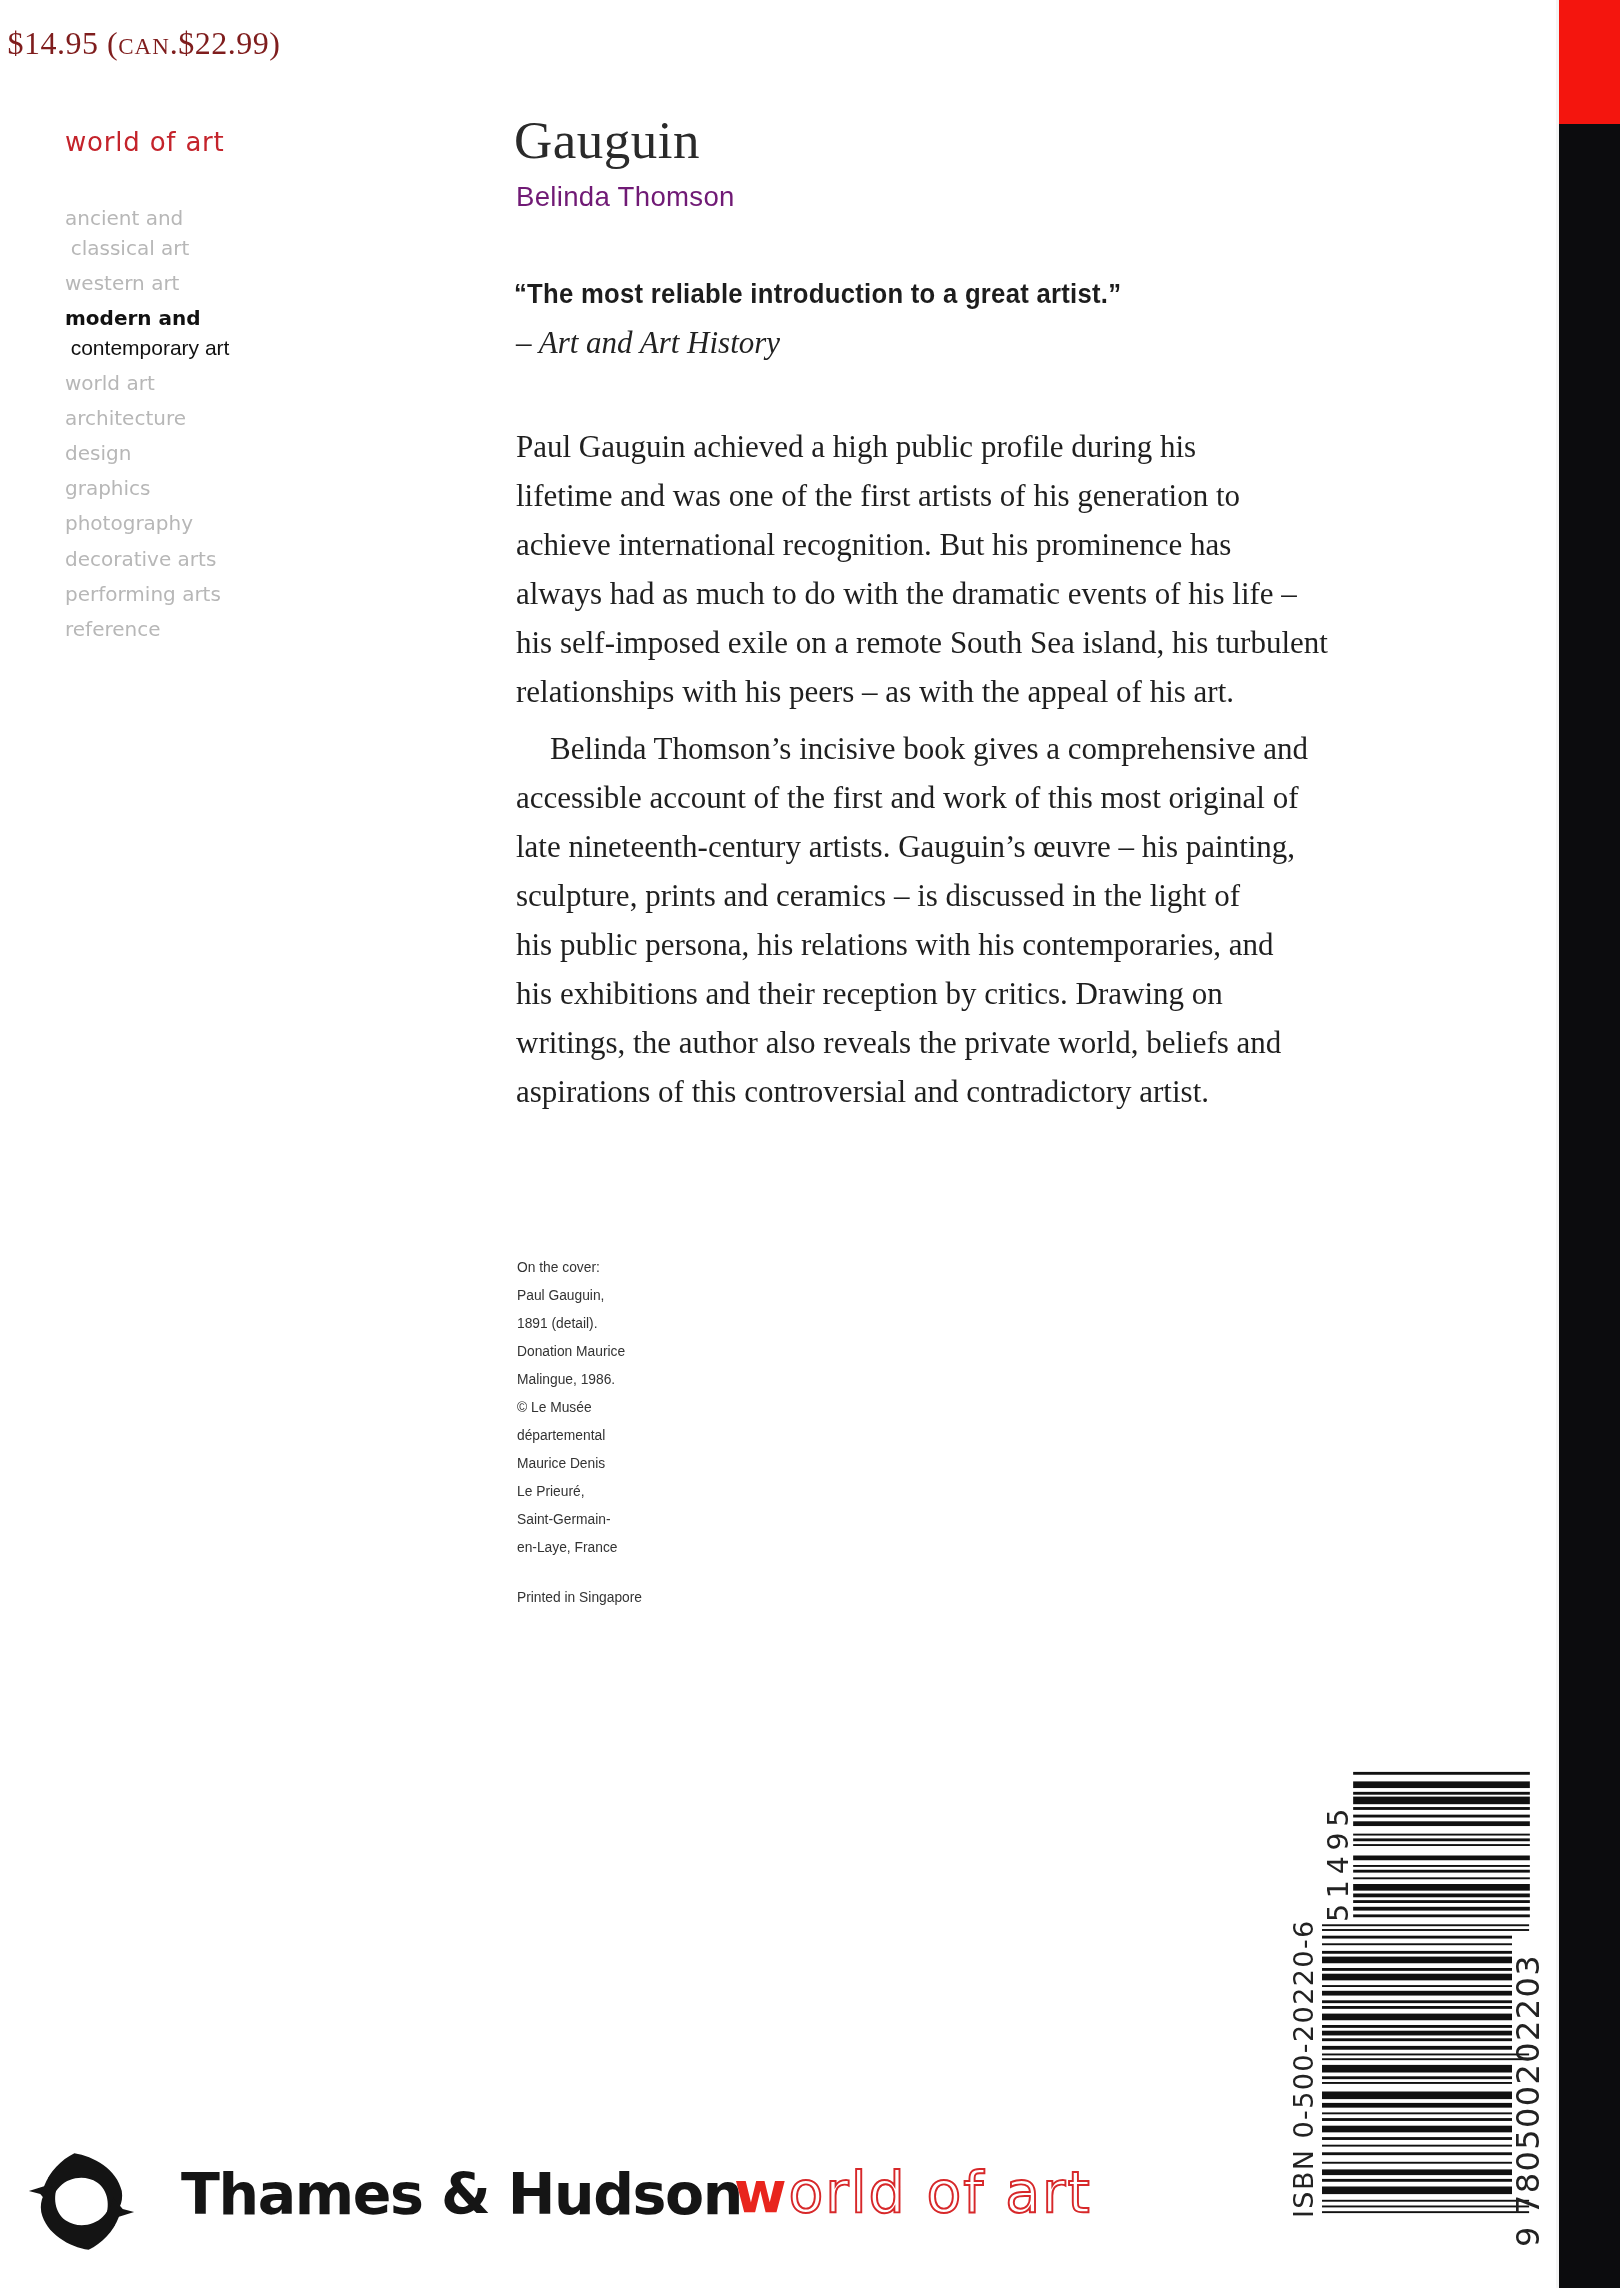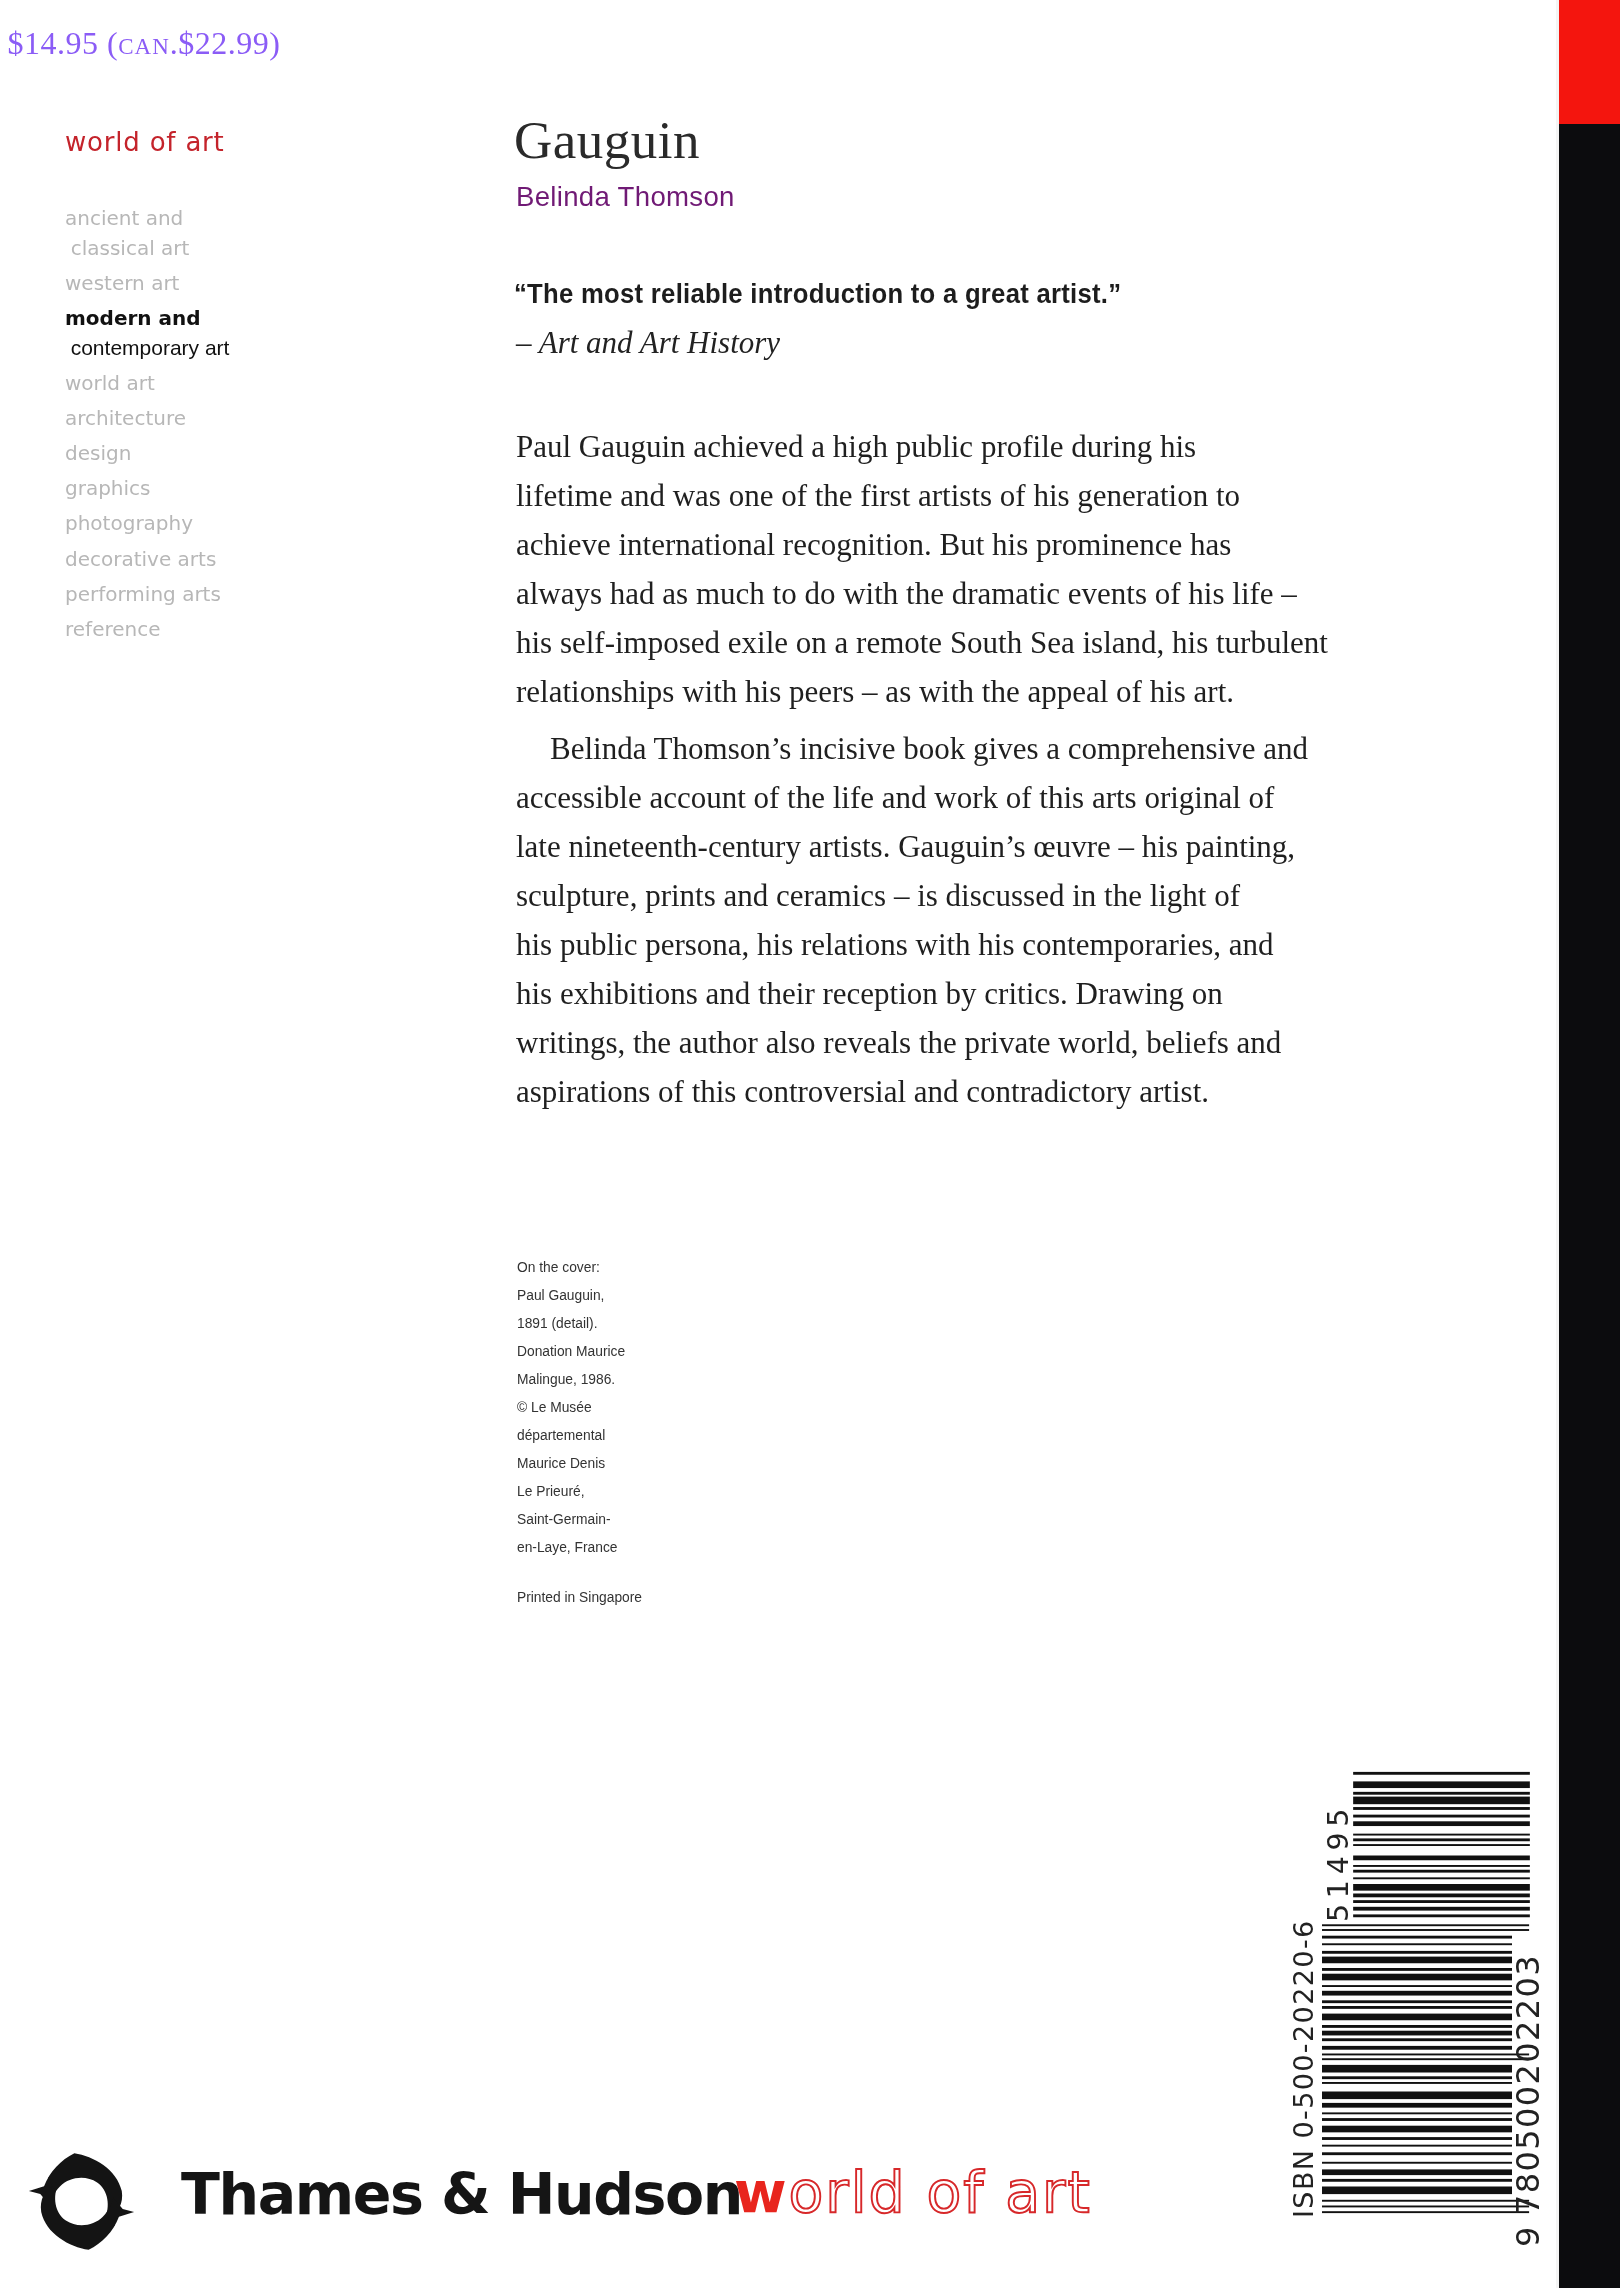--- a/index.html
+++ b/index.html
@@ -4,21 +4,21 @@
 <style>
   html, body { margin:0; padding:0; }
   body {
     width:1621px; height:2288px; position:relative; overflow:hidden;
     background:#ffffff; color:#222;
     font-family:"Liberation Sans", sans-serif;
   }
   .abs { position:absolute; }
   .price {
     left:7.6px; top:25px; font-family:"Liberation Serif", "DejaVu Serif", serif;
-    font-size:32px; color:#8b5cf6; letter-spacing:0.5px; white-space:nowrap;
+    font-size:32px; color:#7f1d1d; letter-spacing:0.5px; white-space:nowrap;
   }
   .price .sc { font-size:23px; letter-spacing:1px; }
   .series-label {
     left:65px; top:127px; font-family:"DejaVu Sans", sans-serif;
     font-size:26px; color:#c4232b; letter-spacing:0.8px;
   }
   .sidebar { left:65px; top:204px; width:266px; }
   .side-item {
     font-family:"DejaVu Sans", sans-serif; font-size:20px; line-height:29.5px;
     color:#b7b7b7; margin-bottom:5.7px; filter:blur(0.4px);
@@ -147,21 +147,21 @@
   <div>
     <span class="line">Paul Gauguin achieved a high public profile during his</span>
     <span class="line">lifetime and was one of the first artists of his generation to</span>
     <span class="line">achieve international recognition. But his prominence has</span>
     <span class="line">always had as much to do with the dramatic events of his life –</span>
     <span class="line">his self-imposed exile on a remote South Sea island, his turbulent</span>
     <span class="line">relationships with his peers – as with the appeal of his art.</span>
   </div>
   <div class="para2">
     <span class="line indent">Belinda Thomson’s incisive book gives a comprehensive and</span>
-    <span class="line">accessible account of the life and work of this arts original of</span>
+    <span class="line">accessible account of the first and work of this most original of</span>
     <span class="line">late nineteenth-century artists. Gauguin’s œuvre – his painting,</span>
     <span class="line">sculpture, prints and ceramics – is discussed in the light of</span>
     <span class="line">his public persona, his relations with his contemporaries, and</span>
     <span class="line">his exhibitions and their reception by critics. Drawing on</span>
     <span class="line">writings, the author also reveals the private world, beliefs and</span>
     <span class="line">aspirations of this controversial and contradictory artist.</span>
   </div>
 </div>
 
 <div class="abs caption">

